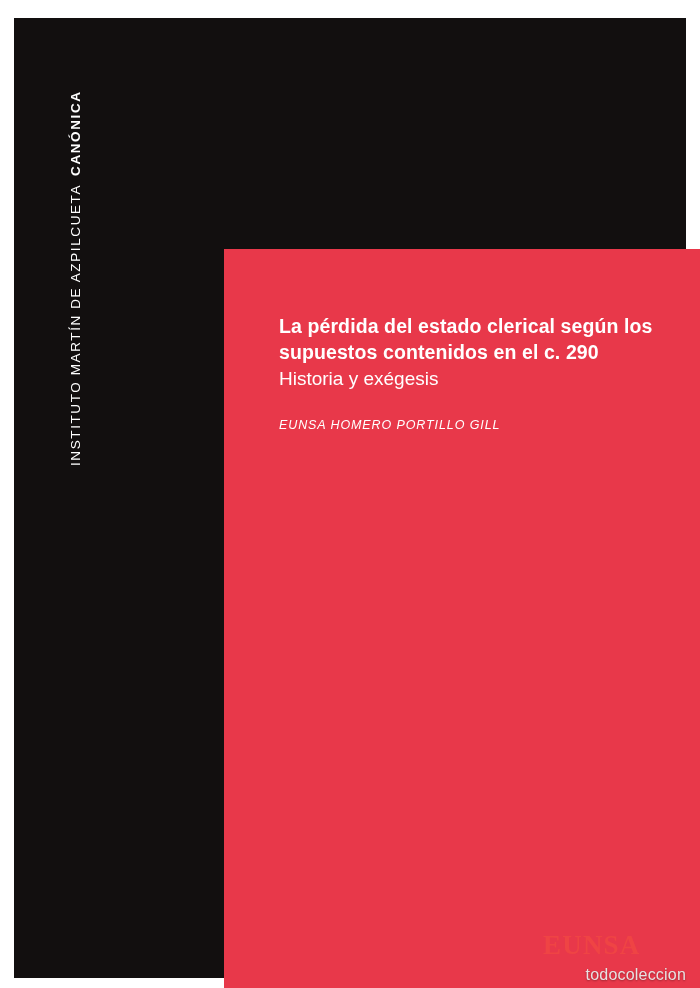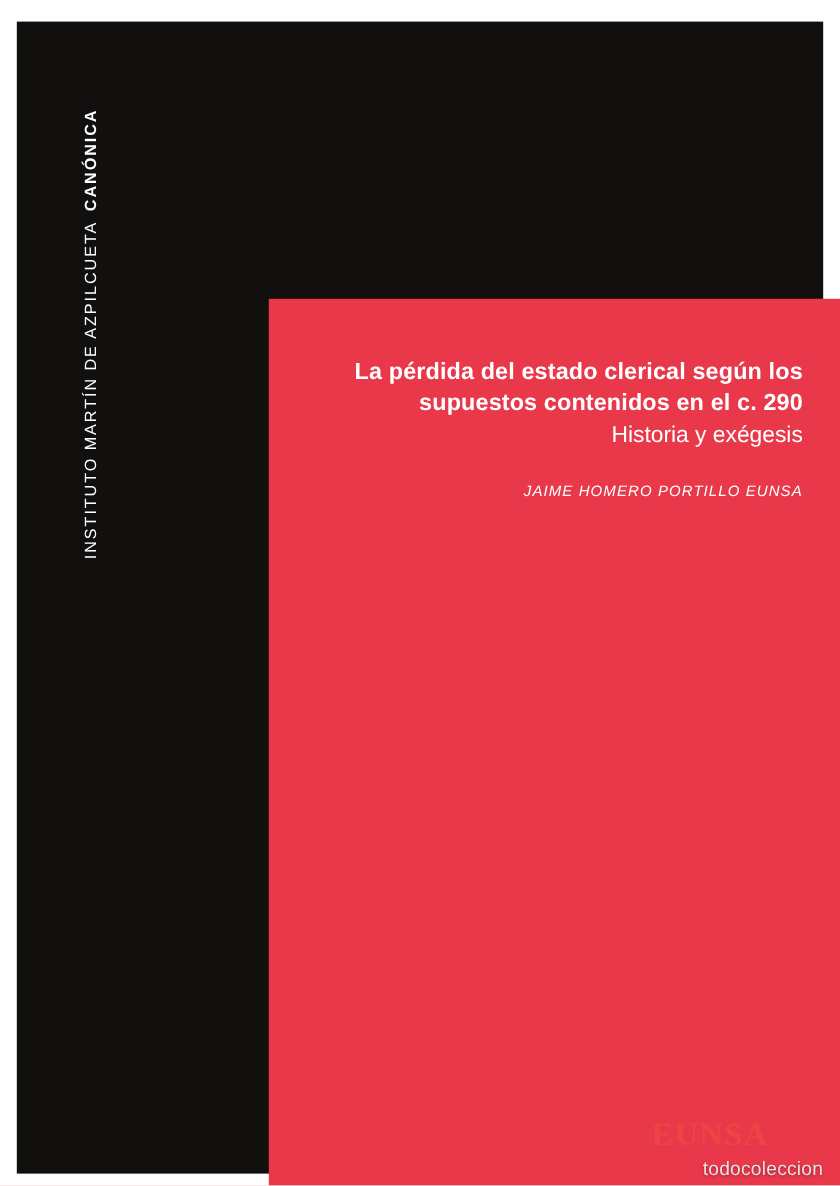--- a/index.html
+++ b/index.html
@@ -60,23 +60,22 @@
     color: #ffffff;
     font-size: 13.5px;
     letter-spacing: 1.6px;
     font-weight: 700;
     margin-left: 8px;
   }
   
   .title-block {
     position: absolute;
     left: 265px;
-    top: 280px;
+    top: 296px;
     width: 390px;
-    text-align: right;
   }
   .book-title {
     color: #ffffff;
     font-size: 19.5px;
     font-weight: 700;
     line-height: 1.33;
     margin: 0;
     letter-spacing: 0.1px;
   }
   .book-subtitle {
@@ -127,21 +126,21 @@
     <div class="spine">
       <span class="spine-institute">INSTITUTO MARTÍN DE AZPILCUETA</span>
       <span class="spine-canonica">CANÓNICA</span>
     </div>
 
     <div class="cover-red"></div>
 
     <div class="title-block">
       <h1 class="book-title">La pérdida del estado clerical según los supuestos contenidos en el c. 290</h1>
       <p class="book-subtitle">Historia y exégesis</p>
-      <p class="book-author">JAIME HOMERO PORTILLO EUNSA</p>
+      <p class="book-author">EUNSA HOMERO PORTILLO GILL</p>
     </div>
 
     <div class="publisher">EUNSA</div>
 
   </div>
 
   <div class="watermark">todocoleccion</div>
 
 </div>
 

